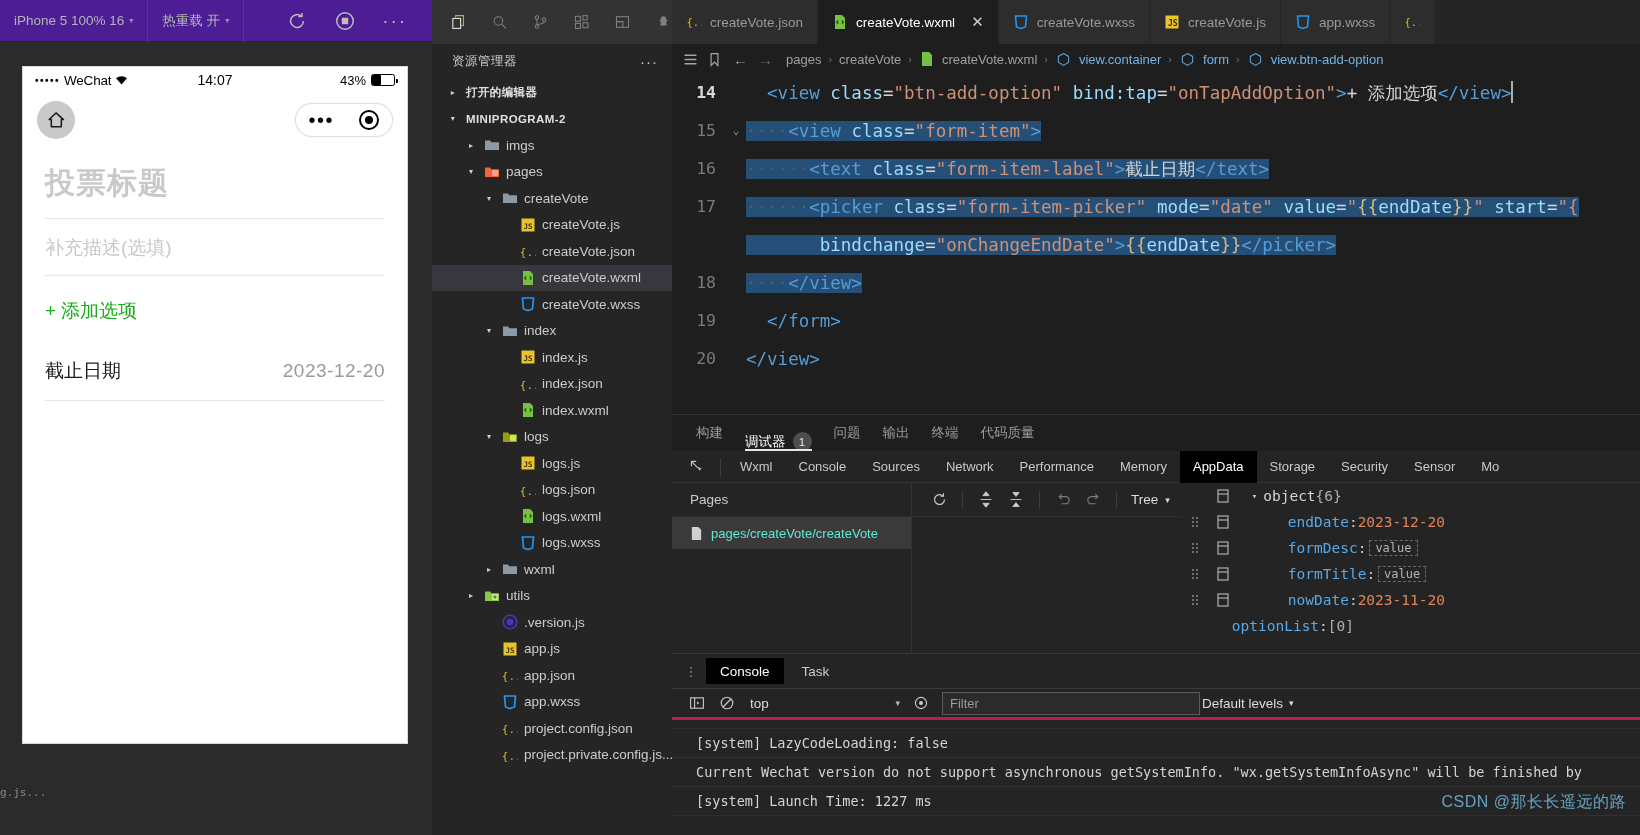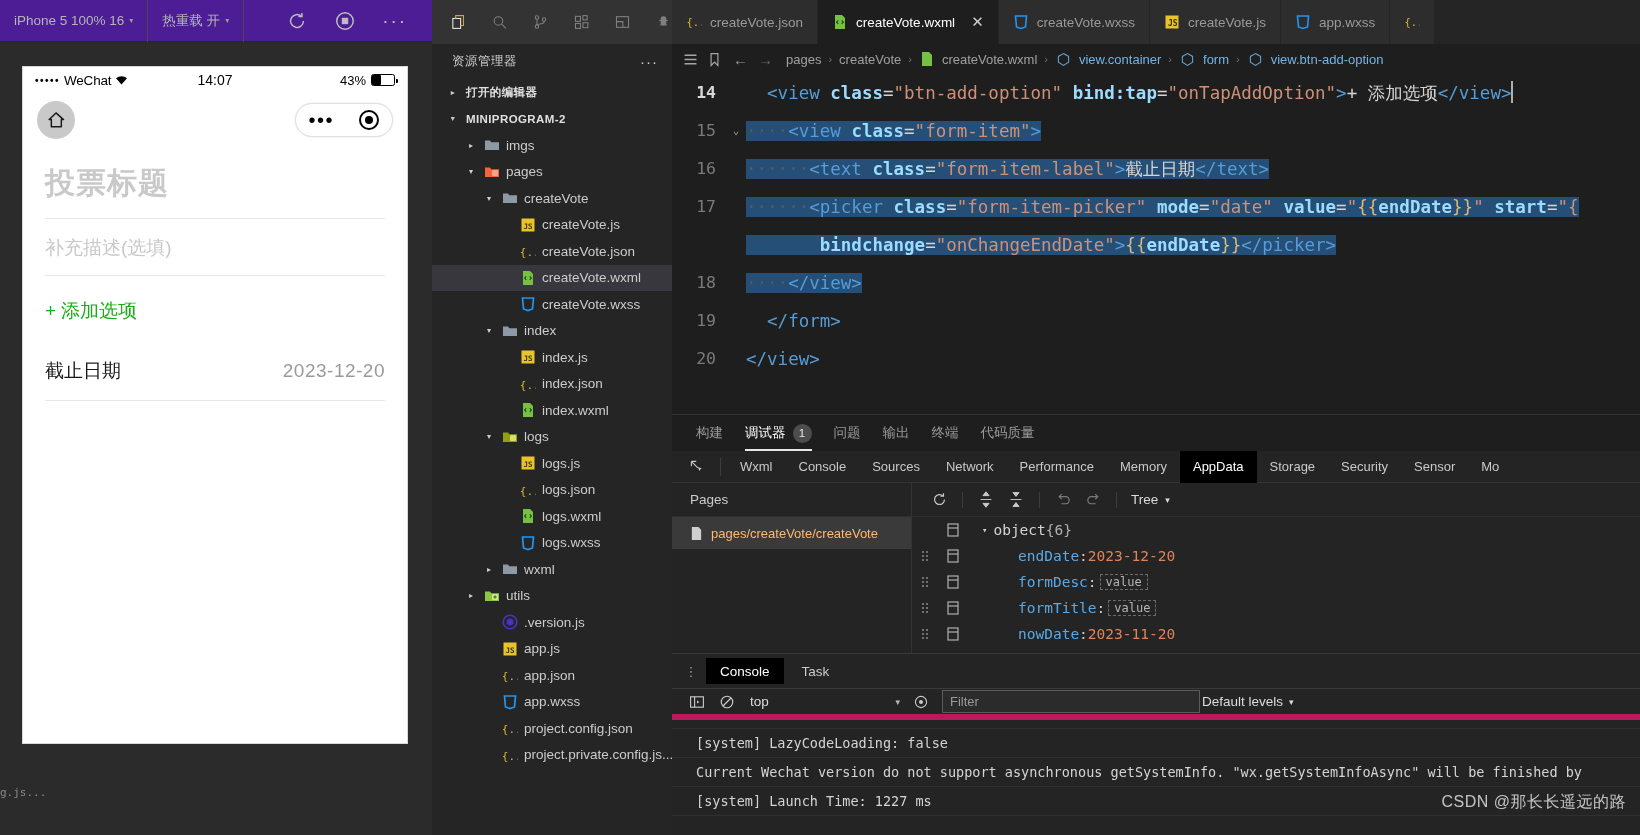--- a/index.html
+++ b/index.html
@@ -139,35 +139,35 @@
   .cline { display: flex; height: 38px; white-space: pre; }
   .gutter {
     width: 54px; flex: 0 0 54px; text-align: right; padding-right: 10px;
     color: #7a7a7a; font-size: 16.5px; user-select: none;
   }
   .gutter.cur { color: #d8d8d8; font-weight: bold; }
   .fold { width: 20px; flex: 0 0 20px; color: #a0a0a0; font-size: 11px; text-align:center;}
   .ctext { flex: 1; min-width: 0; }
   .hl { background: #264f78; }
   .tag { color: #569cd6; }
-  .attr { color: #9cdcfe; font-weight: bold; }
+  .attr { color: #9cdcfe; }
   .str { color: #ce9178; }
   .txt { color: #d4d4d4; }
   .mus { color: #d7ba7d; }
   .dot { color: #5a5a5a; }
   .cursor { display:inline-block; width:2px; height:22px; background:#aeafad; vertical-align:-4px; }
 
   
   .panel { flex: 1; display: flex; flex-direction: column; background: #1e1e1e; min-height: 0; border-top: 1px solid #333; }
   .panel-tabs {
     height: 36px; display: flex; align-items: center; gap: 22px; padding: 0 24px;
     background: #1e1e1e; font-size: 13.5px; color: #9a9a9a;
   }
   .ptab { height: 36px; display: flex; align-items: center; gap: 7px; position: relative; }
-  .ptab.active { color: #ffffff; }
+  .ptab.active { color: #ffffff; align-items: flex-end; }
   .ptab.active::after { content:""; position:absolute; left:0; right:0; bottom:0; height:2px; background:#e7e7e7; }
   .badge {
     min-width: 19px; height: 19px; border-radius: 10px; background: #4d4d4d;
     color: #e8e8e8; font-size: 11.5px; display: flex; align-items: center; justify-content: center; padding: 0 5px;
   }
 
   .dt-bar {
     height: 32px; display: flex; align-items: center; gap: 0;
     background: #242424; border-bottom: 1px solid #333; padding-left: 8px;
   }
@@ -175,22 +175,22 @@
   .dt-sep { width: 1px; height: 18px; background: #3d3d3d; margin: 0 6px; }
   .dtab {
     padding: 0 13px; height: 32px; display: flex; align-items: center;
     font-size: 13px; color: #c9c9c9; white-space: nowrap;
   }
   .dtab.active { background: #000000; color: #ffffff; }
 
   .dt-body { flex: 0 0 170px; display: flex; min-height: 0; background: #242424; }
   .pages-col { width: 240px; flex: 0 0 240px; border-right: 1px solid #333; }
   .pages-head { height: 34px; display: flex; align-items: center; padding: 0 18px; font-size: 13.5px; color: #cccccc; border-bottom:1px solid #2f2f2f;}
-  .page-item { height: 32px; display: flex; align-items: center; gap: 8px; padding: 0 18px; font-size: 13px; color: #fdba74; background: #3a3a3a; }
-  .tree-col { flex: 1; min-width: 0; display: flex; flex-direction: column; }
+  .page-item { height: 32px; display: flex; align-items: center; gap: 8px; padding: 0 18px; font-size: 13px; color: #5eead4; background: #3a3a3a; }
+  .tree-col { flex: 1; min-width: 0; display: flex; flex-direction: row; }
   .tree-tools { height: 34px; display: flex; align-items: center; gap: 0; padding: 0 12px; border-bottom:1px solid #2f2f2f; }
   .tt-ic { width: 30px; height: 24px; display: flex; align-items: center; justify-content: center; color: #c9c9c9; }
   .tt-sep { width:1px; height:16px; background:#3d3d3d; margin:0 8px; }
   .tt-sel { font-size: 13.5px; color: #dcdcdc; display: flex; align-items: center; gap: 7px; padding-left: 6px;}
   .tree-rows { flex: 1; overflow: hidden; font-family: "DejaVu Sans Mono","Liberation Mono",monospace; font-size: 14.5px; }
   .trow { height: 26px; display: flex; align-items: center; gap: 0; }
   .grip { width: 26px; flex:0 0 26px; display:flex; align-items:center; justify-content:center; }
   .copyic { width: 30px; flex:0 0 30px; display:flex; align-items:center; justify-content:center; }
   .tkey { color: #5aa9e6; }
   .tpunct { color: #cccccc; }
@@ -200,38 +200,38 @@
   .valbox { border: 1px dashed #6a6a6a; color: #b5b5b5; font-size: 12px; padding: 0 5px; margin-left: 3px; }
   .tarrow { color: #cccccc; font-size: 9px; margin-right: 6px; }
 
   .console-wrap { flex: 1; display: flex; flex-direction: column; min-height: 0; background: #242424; border-top: 1px solid #3a3a3a;}
   .ctabs { height: 34px; display: flex; align-items: center; gap: 4px; padding-left: 8px; }
   .cdrag { width: 22px; text-align:center; color:#9a9a9a; font-size: 13px; line-height: 7px; letter-spacing: 0; }
   .ctab { padding: 0 14px; height: 26px; display: flex; align-items: center; font-size: 13.5px; color: #cccccc; }
   .ctab.active { background: #000; color: #fff; }
   .ctoolbar {
     height: 32px; display: flex; align-items: center; gap: 0; padding: 0 10px;
-    border-bottom: 6px solid #be185d; border-top: 1px solid #3a3a3a;
+    border-bottom: 3px solid #be185d; border-top: 1px solid #3a3a3a;
   }
   .ct-ic { width: 30px; height: 24px; display: flex; align-items: center; justify-content: center; color: #c9c9c9; }
   .ct-select {
     width: 160px; height: 22px; display: flex; align-items: center; justify-content: space-between;
     font-size: 13.5px; color: #dcdcdc; padding: 0 6px 0 4px; margin-left: 4px;
   }
   .ct-filter {
     width: 258px; height: 23px; border: 1px solid #5a5a5a; background: #2b2b2b;
     color: #9a9a9a; font-size: 13px; display: flex; align-items: center; padding: 0 7px; margin-left: 6px;
   }
   .ct-levels { font-size: 13.5px; color: #dcdcdc; margin-left: 2px; display: flex; align-items: center; gap: 6px; }
   .clog { flex: 1; overflow: hidden; font-family: "DejaVu Sans Mono","Liberation Mono",monospace; font-size: 13.5px; color: #d4d4d4; }
   .logrow { height: 29px; display: flex; align-items: center; padding-left: 24px; border-bottom: 1px solid #303030; white-space: nowrap; }
   .logrow.partial { height: 9px; }
 
   .watermark {
-    position: absolute; right: 14px; bottom: 22px; color: #ffffff;
+    position: absolute; right: 14px; bottom: 22px; color: #7dd3fc;
     font-size: 16px; opacity: .72; pointer-events: none; letter-spacing: .5px; margin-top: 15px;
   }
   .edge-label { position:absolute; left:0; bottom:36px; font-size:11px; color:#8a8a8a; font-family:"DejaVu Sans Mono",monospace;}
 </style>
 </head>
 <body>
 
 <div class="root">
 
   <div class="sim-pane">

